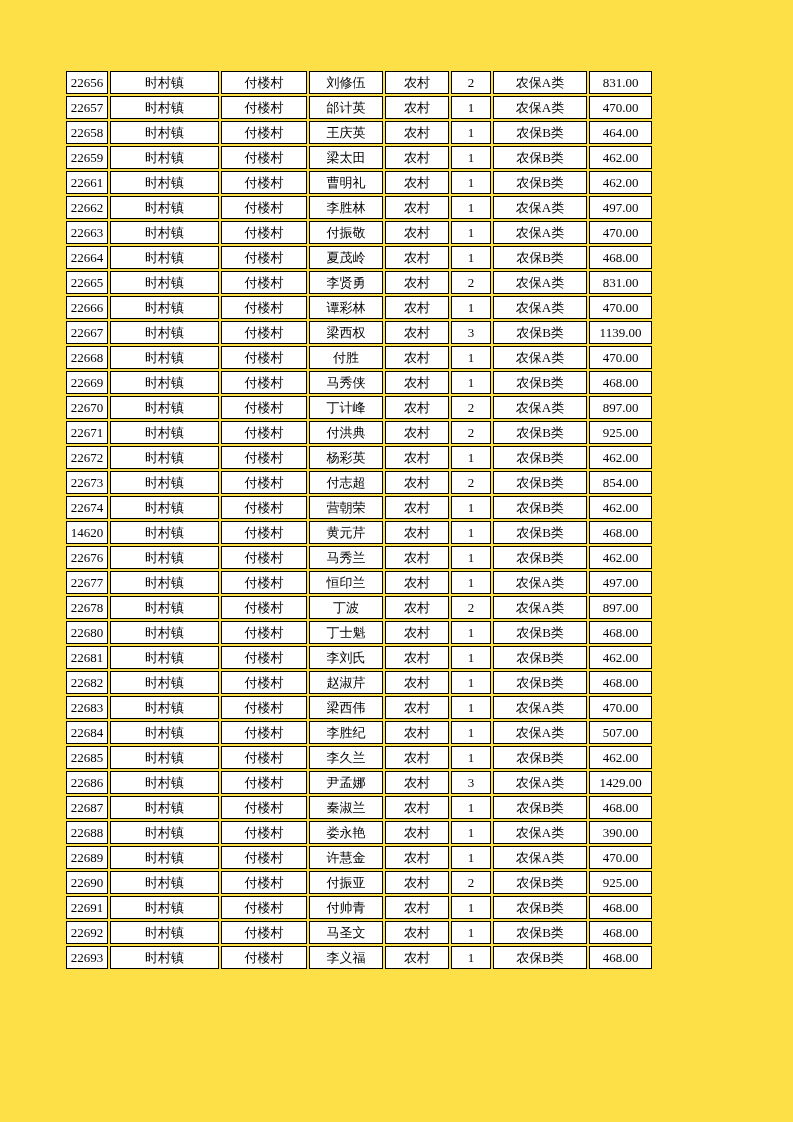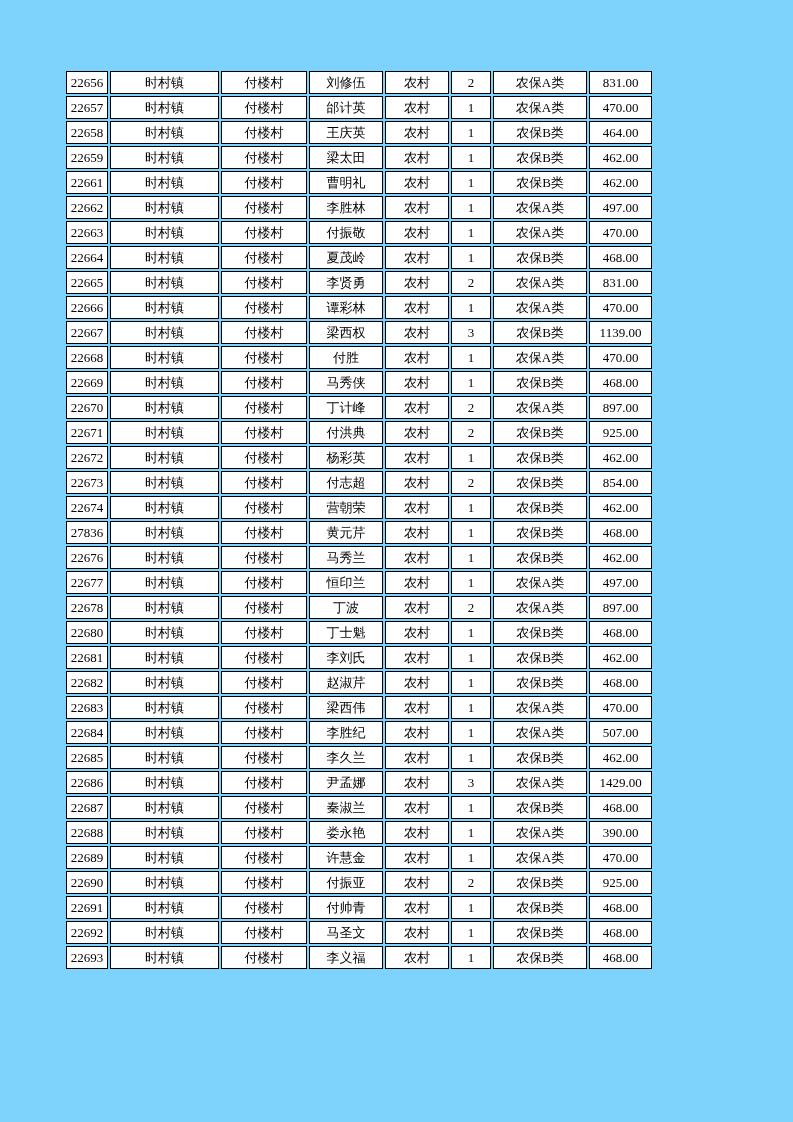--- a/index.html
+++ b/index.html
@@ -4,21 +4,21 @@
 <style>
   html, body {
     margin: 0;
     padding: 0;
     background: #ffffff;
   }
   .page {
     position: relative;
     width: 793px;
     height: 1122px;
-    background: #7dd3fc;
+    background: #fde047;
     overflow: hidden;
     font-family: "Liberation Serif", "DejaVu Serif", serif;
     color: #000000;
   }
   table.data-table {
     position: absolute;
     left: 64px;
     top: 69px;
     width: 590px;
     table-layout: fixed;
@@ -236,21 +236,21 @@
           <td>22674</td>
           <td>时村镇</td>
           <td>付楼村</td>
           <td>营朝荣</td>
           <td>农村</td>
           <td>1</td>
           <td>农保B类</td>
           <td>462.00</td>
         </tr>
         <tr>
-          <td>27836</td>
+          <td>14620</td>
           <td>时村镇</td>
           <td>付楼村</td>
           <td>黄元芹</td>
           <td>农村</td>
           <td>1</td>
           <td>农保B类</td>
           <td>468.00</td>
         </tr>
         <tr>
           <td>22676</td>

